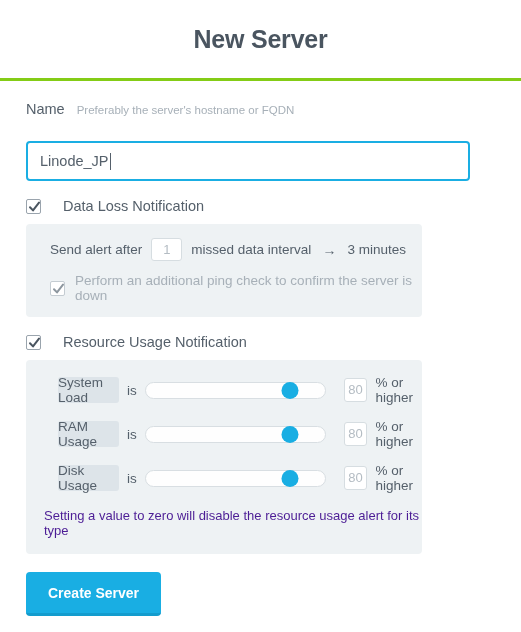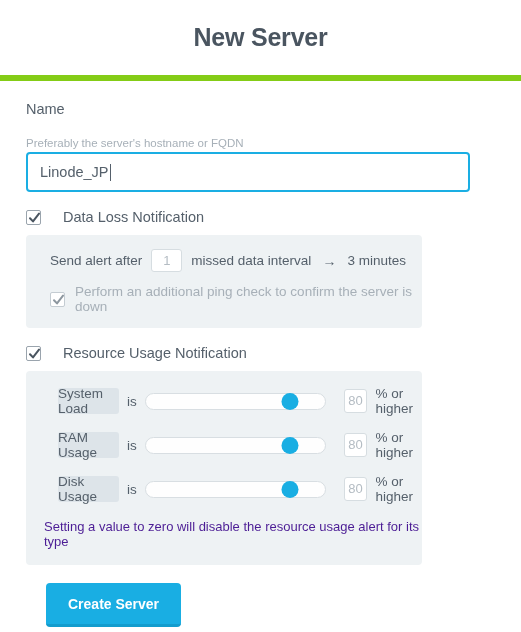--- a/index.html
+++ b/index.html
@@ -15,41 +15,40 @@
     color: #55606b;
     overflow: hidden;
   }
 
   
   .header {
     height: 81px;
     display: flex;
     align-items: center;
     justify-content: center;
-    border-bottom: 6px solid #84cc16;
+    border-bottom: 3px solid #84cc16;
   }
   .header-title {
     font-size: 25px;
     font-weight: bold;
     color: #4a5560;
     letter-spacing: -0.2px;
   }
 
   
   .content {
     padding: 20px 16px 0 26px;
   }
 
   
   .field-label-row {
     display: flex;
     align-items: baseline;
-    gap: 20px;
-    margin-bottom: 3px;
-    flex-direction: column;
+    gap: 12px;
+    margin-bottom: 24px;
   }
   .field-label {
     font-size: 14.5px;
     color: #55606b;
   }
   .field-hint {
     font-size: 11.5px;
     color: #a7b0b8;
   }
   .name-input {
@@ -212,21 +211,20 @@
     background: #19aee3;
     border: none;
     border-bottom: 3px solid #139ccd;
     border-radius: 4px;
     color: #ffffff;
     font-family: "Liberation Sans", sans-serif;
     font-size: 14px;
     font-weight: bold;
     padding: 13px 22px 12px 22px;
     cursor: pointer;
-    margin-left: 20px;
   }
 </style>
 </head>
 <body>
 
 <div class="header">
   <div class="header-title">New Server</div>
 </div>
 
 <div class="content">

